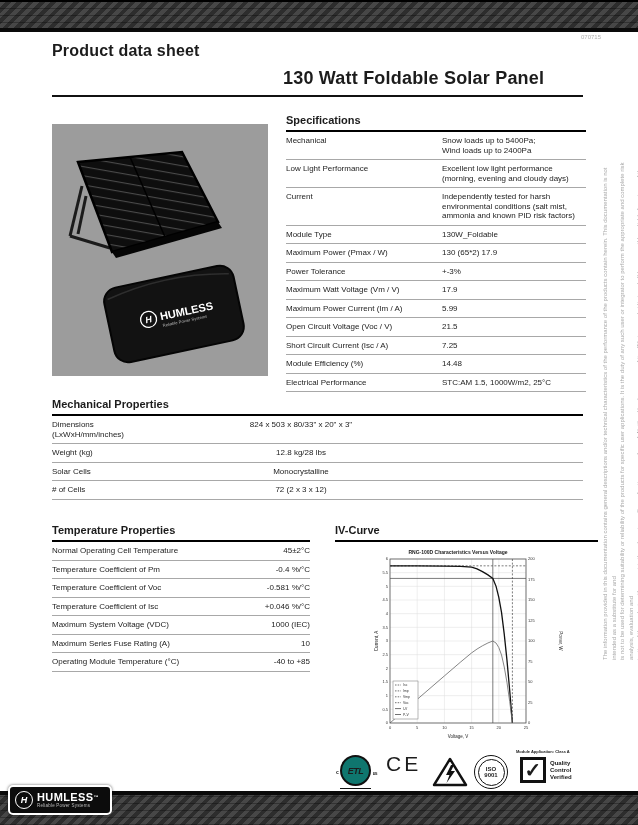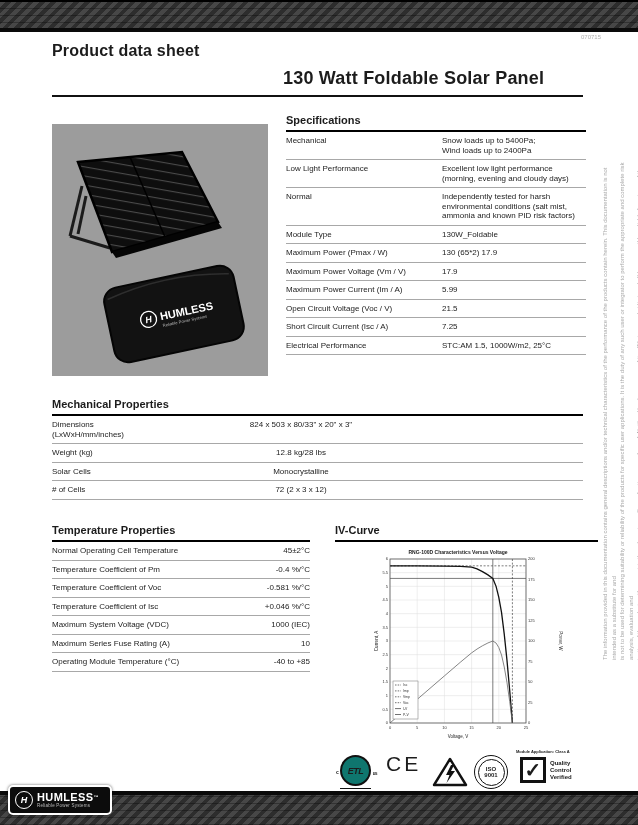--- a/index.html
+++ b/index.html
@@ -135,57 +135,65 @@
 Wind loads up to 2400Pa</div>
   </div>
 
   <div class="trow">
     <div class="lab">Low Light Performance</div>
     <div class="val">Excellent low light performance
 (morning, evening and cloudy days)</div>
   </div>
 
   <div class="trow">
-    <div class="lab">Normal</div>
+    <div class="lab">Current</div>
     <div class="val">Independently tested for harsh
 environmental conditions (salt mist,
 ammonia and known PID risk factors)</div>
   </div>
 
   <div class="trow">
     <div class="lab">Module Type</div>
     <div class="val">130W_Foldable</div>
   </div>
 
   <div class="trow">
     <div class="lab">Maximum Power (Pmax / W)</div>
     <div class="val">130 (65*2) 17.9</div>
   </div>
 
-
-  <div class="trow">
-    <div class="lab">Maximum Power Voltage (Vm / V)</div>
+  <div class="trow">
+    <div class="lab">Power Tolerance</div>
+    <div class="val">+-3%</div>
+  </div>
+
+  <div class="trow">
+    <div class="lab">Maximum Watt Voltage (Vm / V)</div>
     <div class="val">17.9</div>
   </div>
 
   <div class="trow">
     <div class="lab">Maximum Power Current (Im / A)</div>
     <div class="val">5.99</div>
   </div>
 
   <div class="trow">
     <div class="lab">Open Circuit Voltage (Voc / V)</div>
     <div class="val">21.5</div>
   </div>
 
   <div class="trow">
     <div class="lab">Short Circuit Current (Isc / A)</div>
     <div class="val">7.25</div>
   </div>
 
+  <div class="trow">
+    <div class="lab">Module Efficiency (%)</div>
+    <div class="val">14.48</div>
+  </div>
 
   <div class="trow">
     <div class="lab">Electrical Performance</div>
     <div class="val">STC:AM 1.5, 1000W/m2, 25°C</div>
   </div>
 </div>
 </div>
 
 <div class="mech">
   <div class="section-title">Mechanical Properties</div>

